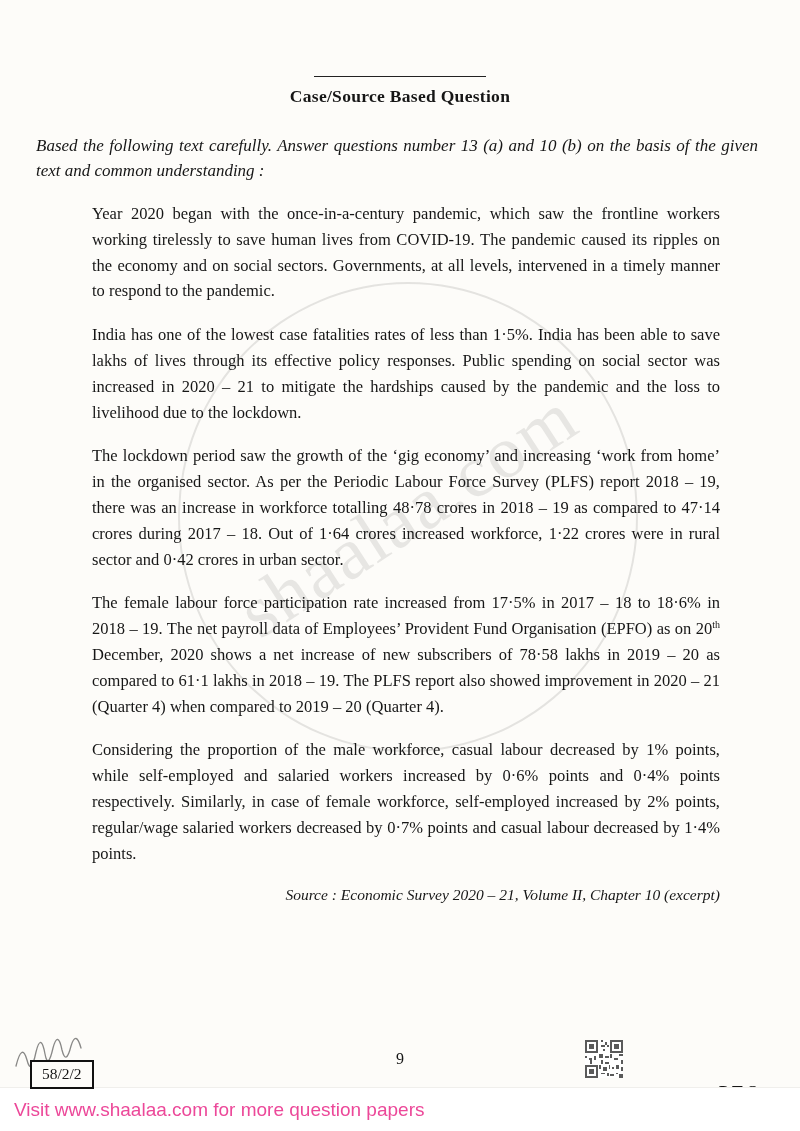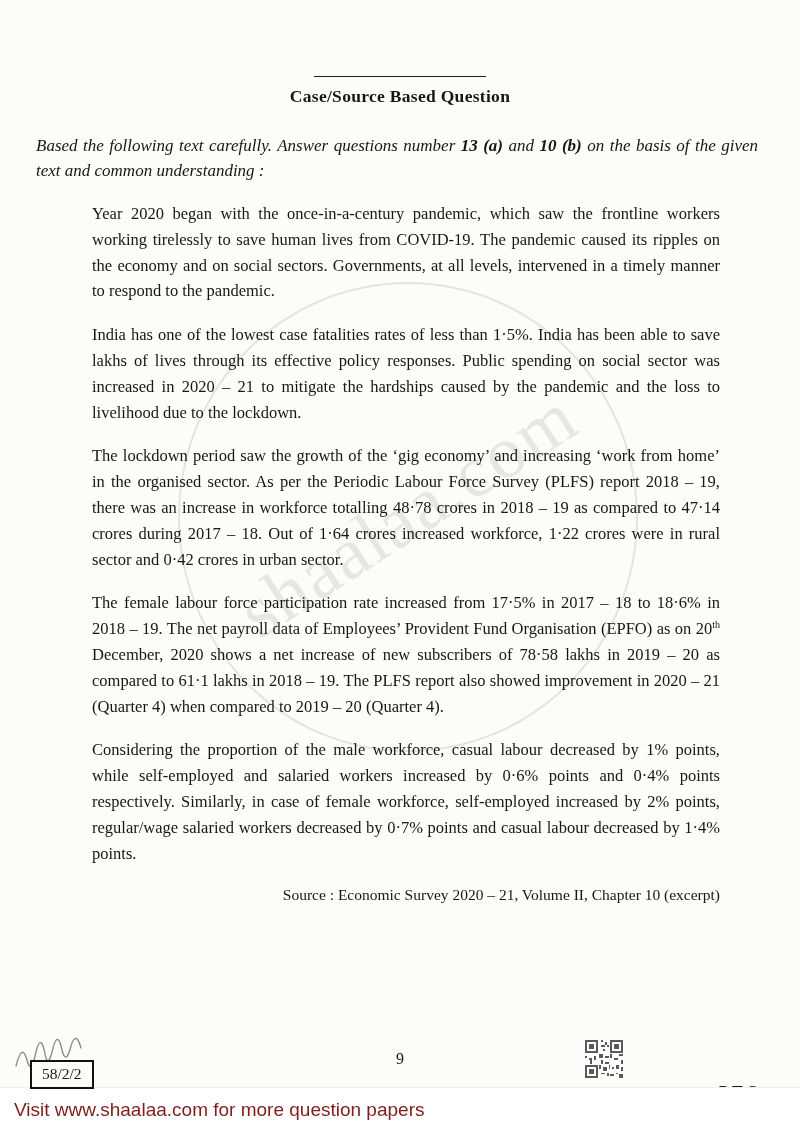--- a/index.html
+++ b/index.html
@@ -57,39 +57,40 @@
     font-weight: bold;
     letter-spacing: 0.3px;
   }
   .intro {
     margin: 26px 42px 0 36px;
     font-style: italic;
     font-size: 17px;
     line-height: 25px;
     text-align: justify;
   }
-  .intro b { font-weight: bold; }
+  .intro b { font-weight: normal; }
   .body-text {
     margin: 0 80px 0 92px;
     font-family: Liberation Serif, serif;
   }
   .body-text p {
     margin-top: 18px;
     font-size: 16.5px;
     line-height: 25.8px;
     text-align: justify;
   }
   .body-text sup {
     font-size: 10px;
     vertical-align: super;
     line-height: 0;
   }
   .source-line {
     margin: 20px 80px 0 92px;
     text-align: right;
+    font-style: italic;
     font-size: 15.5px;
   }
   
   .paper-code-box {
     position: absolute;
     left: 30px;
     top: 1042px;
     border: 2px solid #111;
     padding: 3px 10px 4px 10px;
     font-size: 15.5px;
@@ -133,21 +134,21 @@
     bottom: 0;
     width: 100%;
     height: 44px;
     background: #ffffff;
     border-top: 1px solid #f0efec;
     display: flex;
     align-items: center;
     padding-left: 14px;
     font-family: "Liberation Sans", sans-serif;
     font-size: 19px;
-    color: #7f1d1d;
+    color: #ec4899;
   }
 </style>
 </head>
 <body>
 
 <div class="page">
 
   <div class="watermark">
     <div class="ring"></div>
     <div class="wm-text">shaalaa.com</div>

